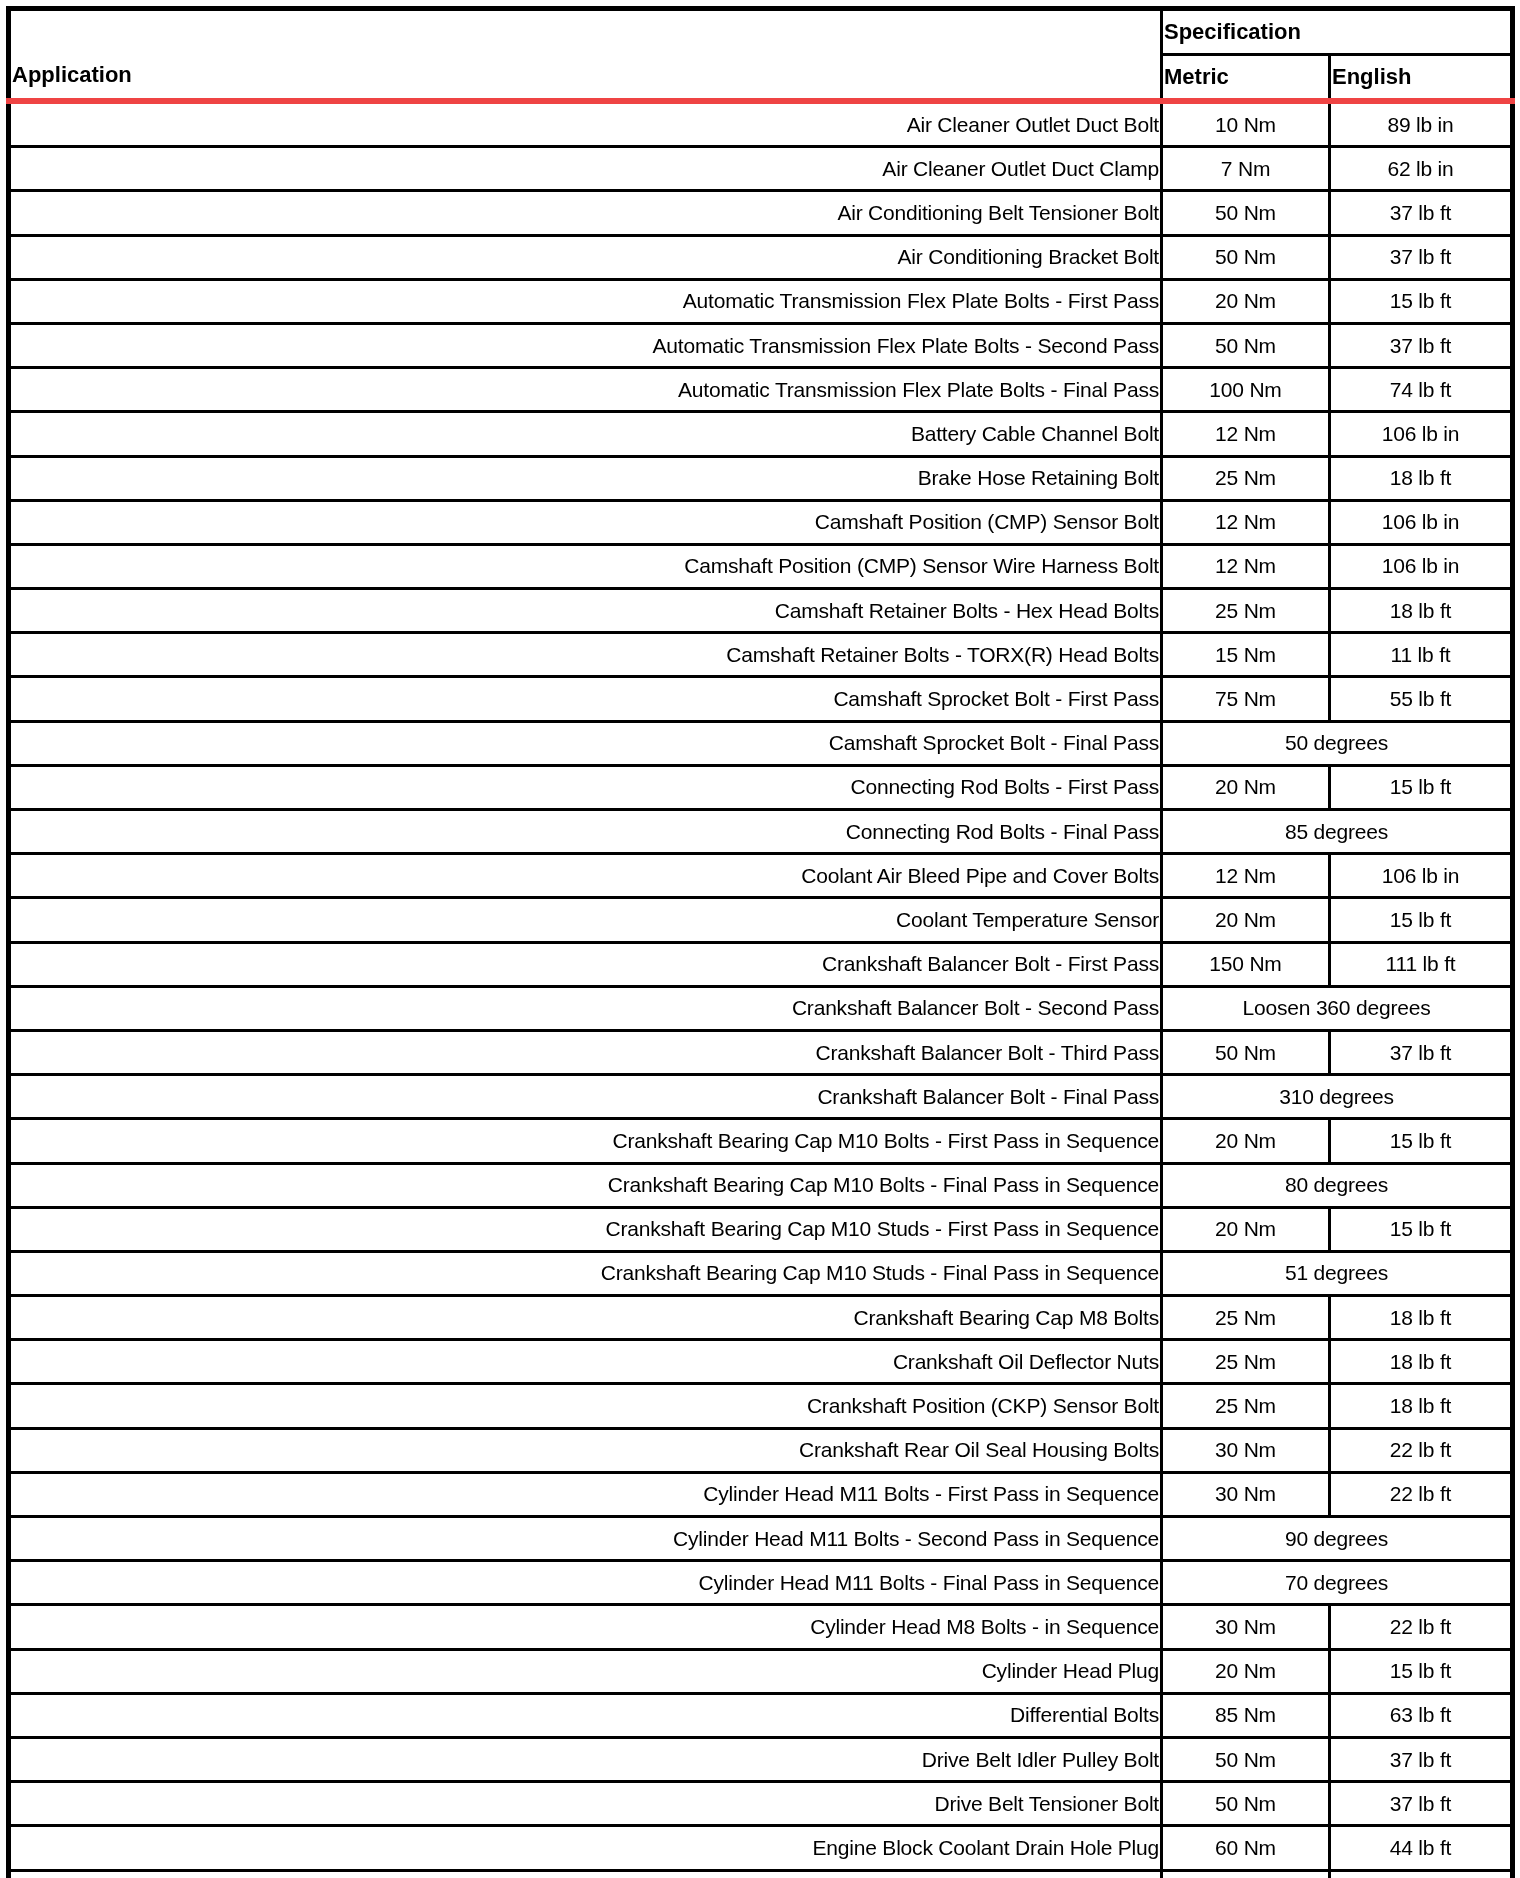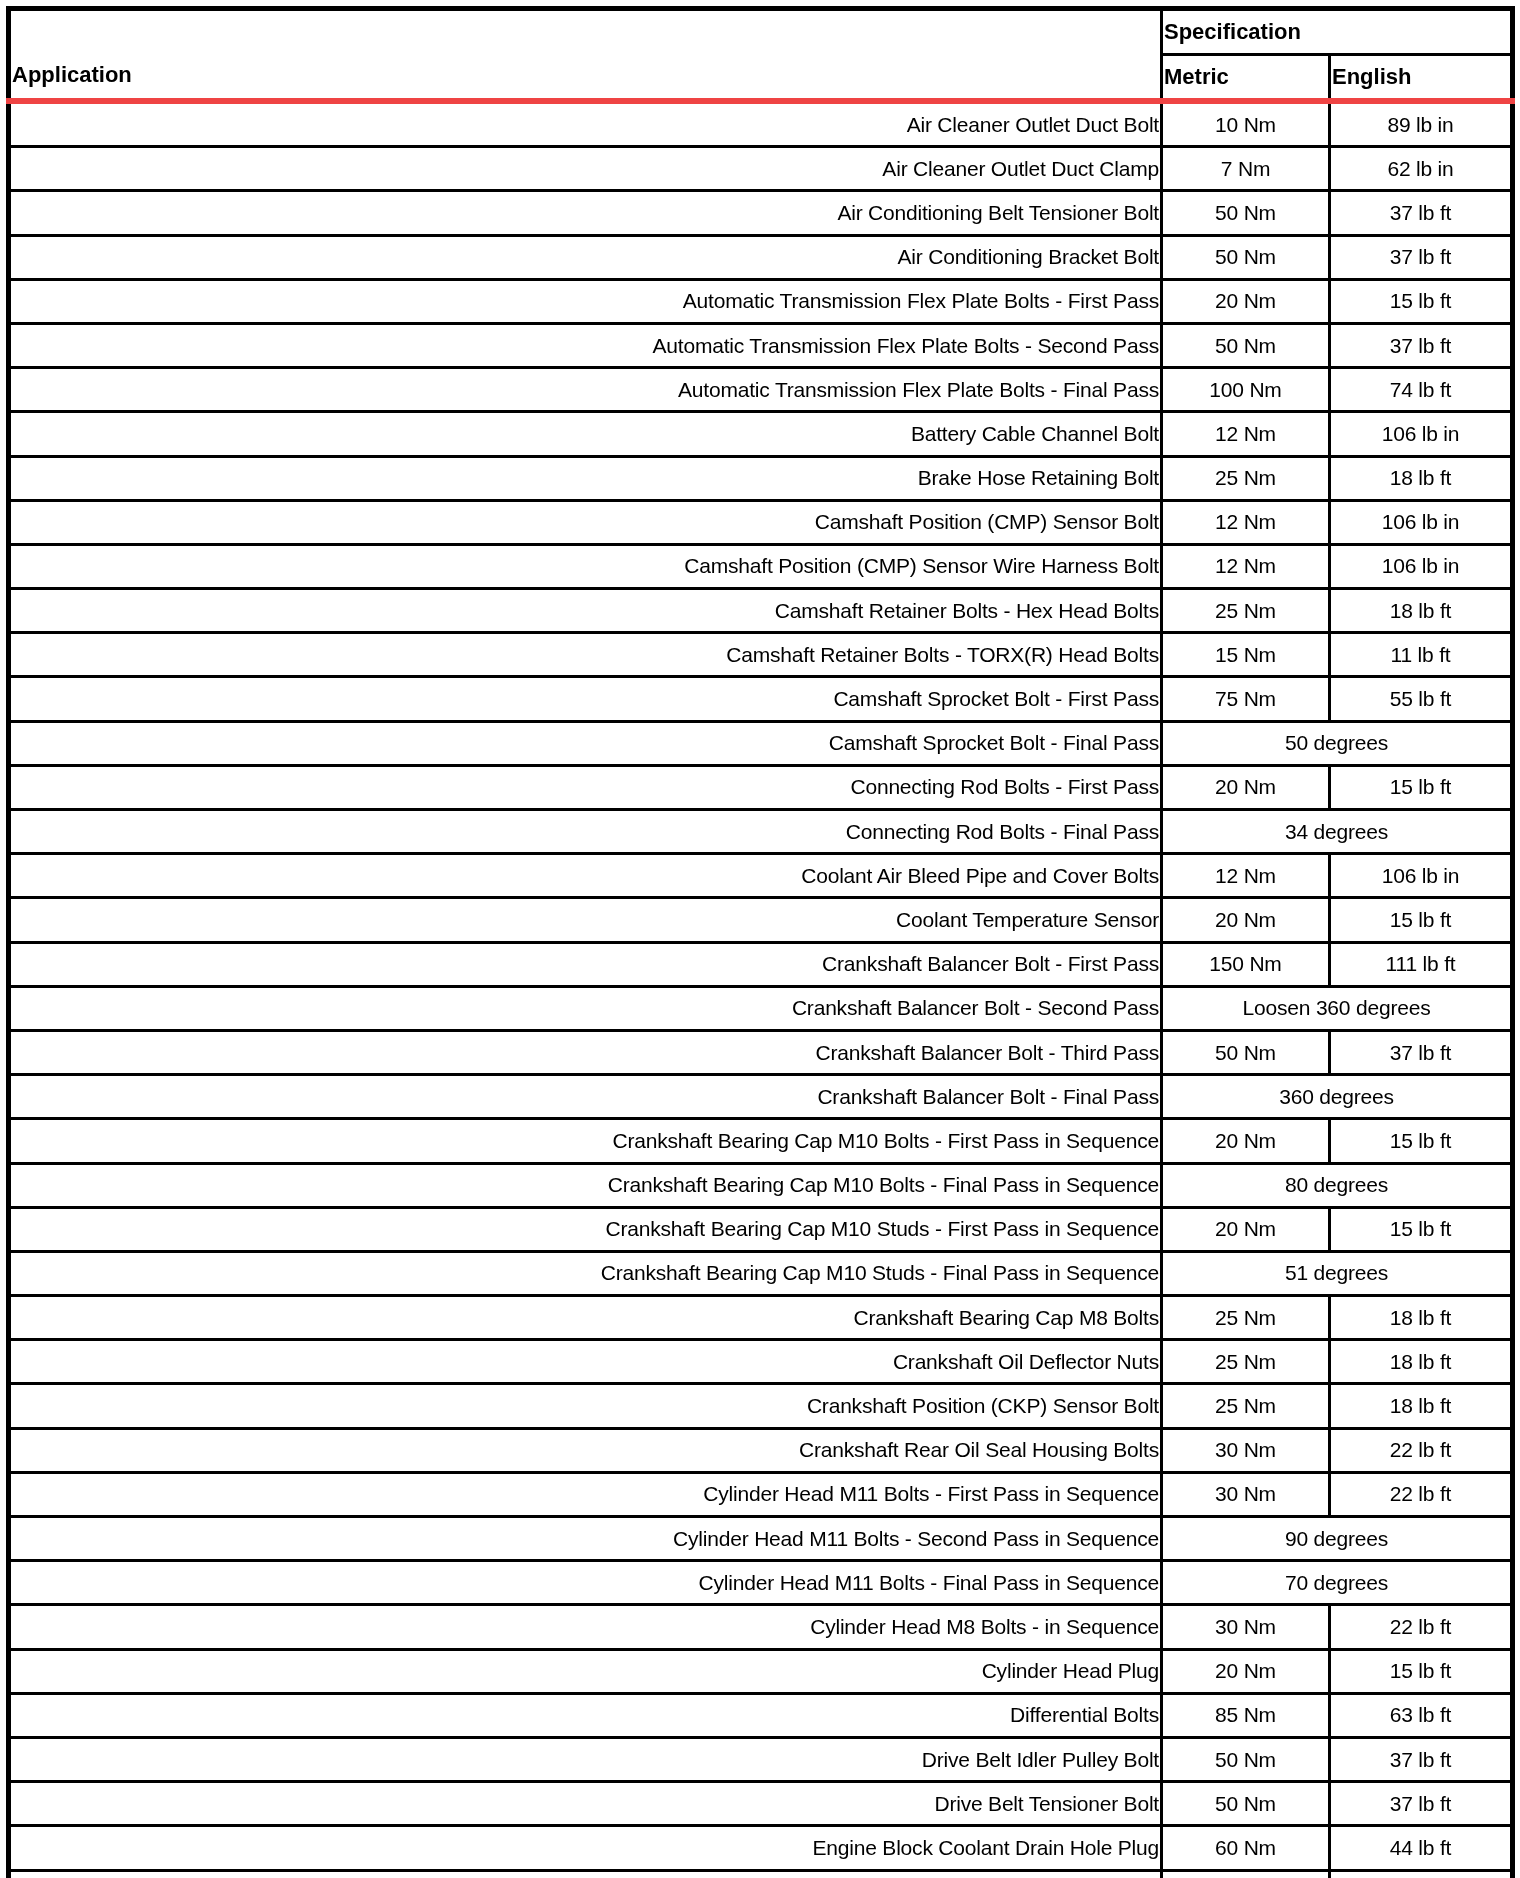--- a/index.html
+++ b/index.html
@@ -168,21 +168,21 @@
           <td class="app">Camshaft Sprocket Bolt - Final Pass</td>
           <td class="val" colspan="2">50 degrees</td>
         </tr>
         <tr>
           <td class="app">Connecting Rod Bolts - First Pass</td>
           <td class="val">20 Nm</td>
           <td class="val">15 lb ft</td>
         </tr>
         <tr>
           <td class="app">Connecting Rod Bolts - Final Pass</td>
-          <td class="val" colspan="2">34 degrees</td>
+          <td class="val" colspan="2">85 degrees</td>
         </tr>
         <tr>
           <td class="app">Coolant Air Bleed Pipe and Cover Bolts</td>
           <td class="val">12 Nm</td>
           <td class="val">106 lb in</td>
         </tr>
         <tr>
           <td class="app">Coolant Temperature Sensor</td>
           <td class="val">20 Nm</td>
           <td class="val">15 lb ft</td>
@@ -196,21 +196,21 @@
           <td class="app">Crankshaft Balancer Bolt - Second Pass</td>
           <td class="val" colspan="2">Loosen 360 degrees</td>
         </tr>
         <tr>
           <td class="app">Crankshaft Balancer Bolt - Third Pass</td>
           <td class="val">50 Nm</td>
           <td class="val">37 lb ft</td>
         </tr>
         <tr>
           <td class="app">Crankshaft Balancer Bolt - Final Pass</td>
-          <td class="val" colspan="2">360 degrees</td>
+          <td class="val" colspan="2">310 degrees</td>
         </tr>
         <tr>
           <td class="app">Crankshaft Bearing Cap M10 Bolts - First Pass in Sequence</td>
           <td class="val">20 Nm</td>
           <td class="val">15 lb ft</td>
         </tr>
         <tr>
           <td class="app">Crankshaft Bearing Cap M10 Bolts - Final Pass in Sequence</td>
           <td class="val" colspan="2">80 degrees</td>
         </tr>

